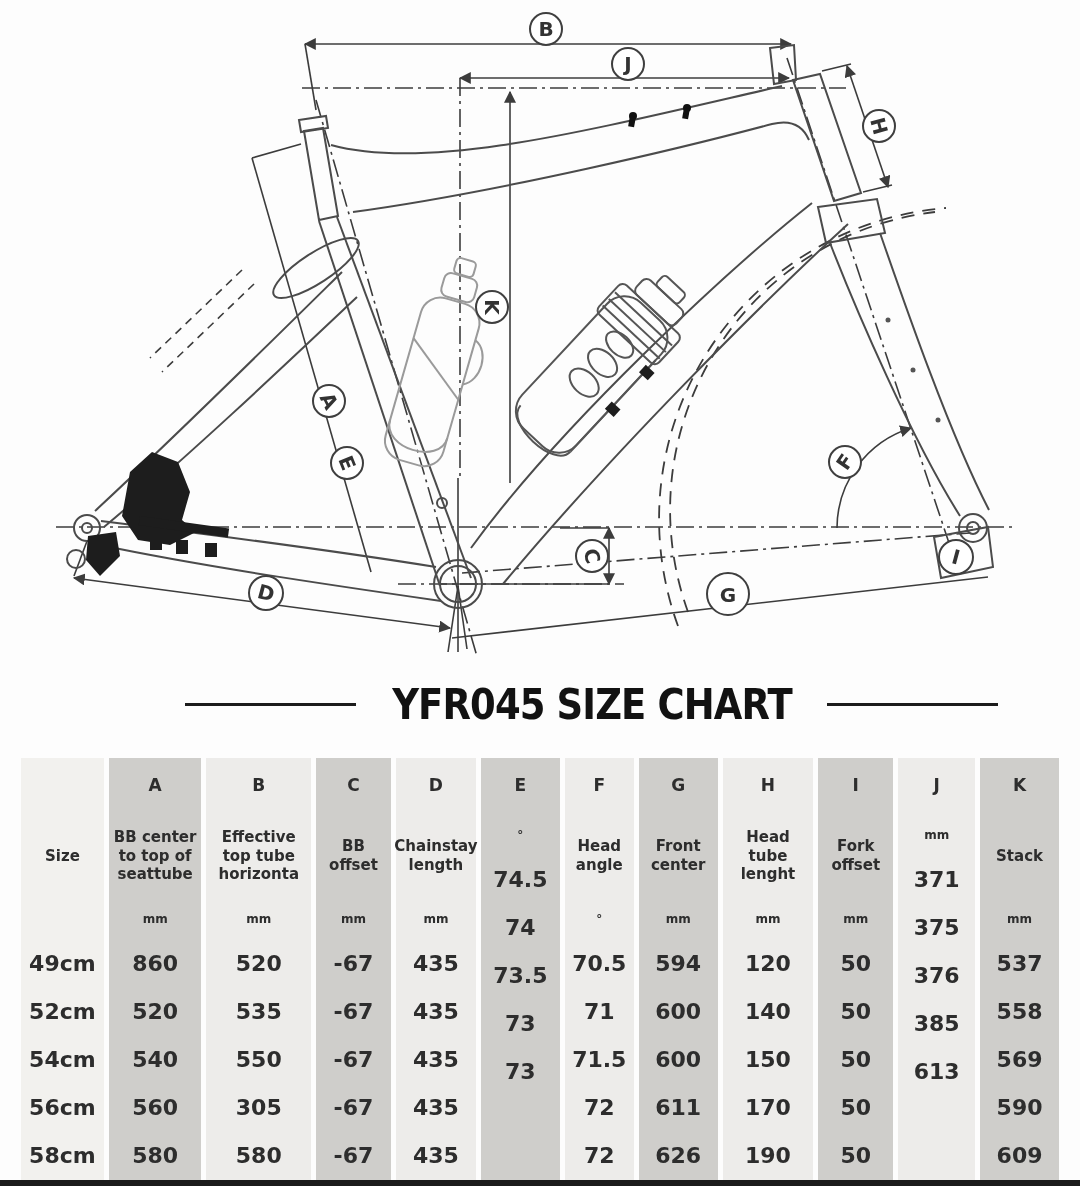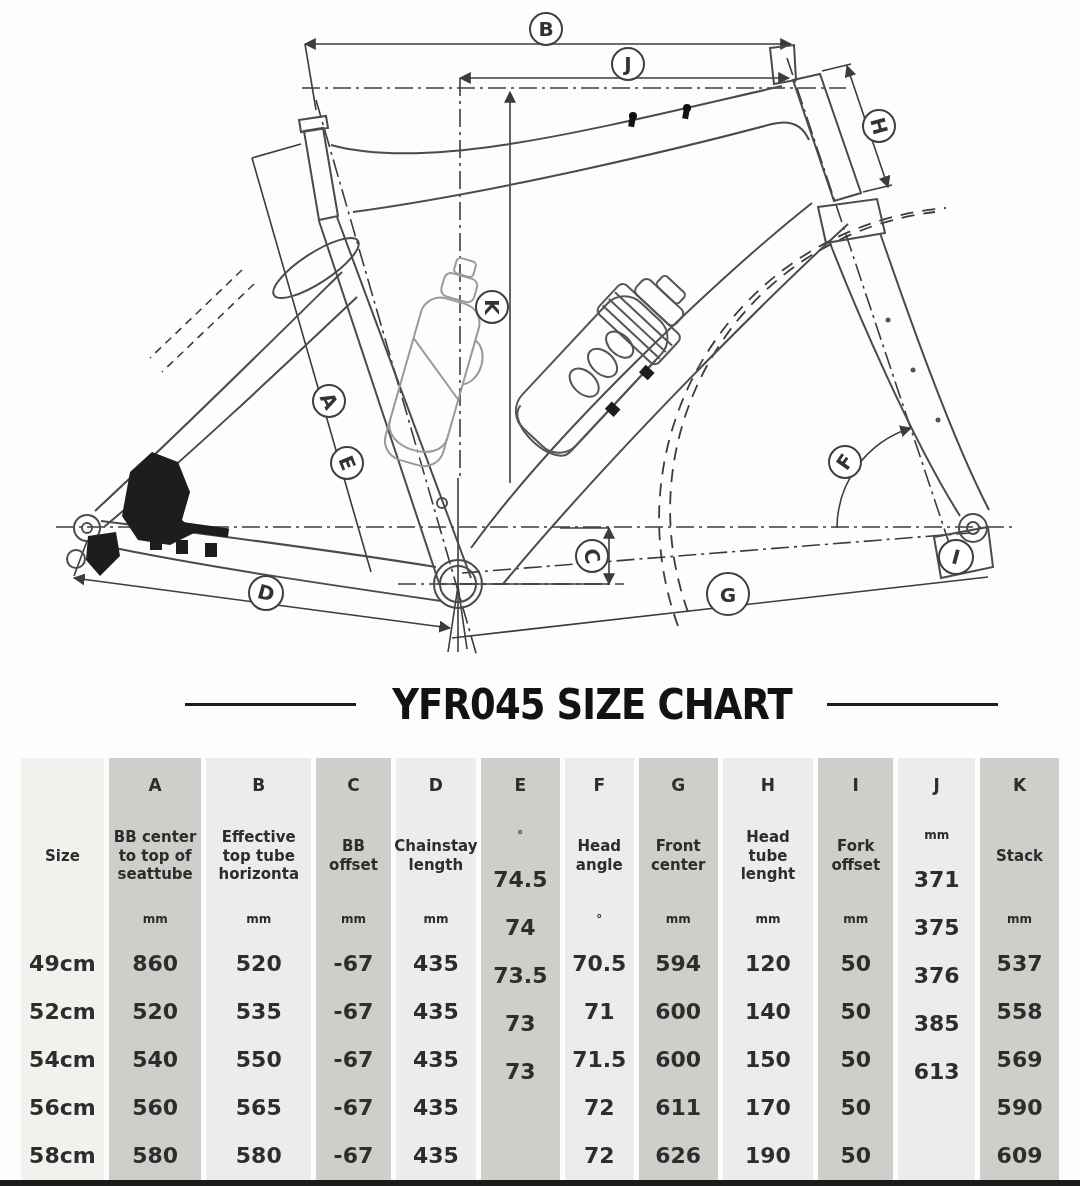--- a/index.html
+++ b/index.html
@@ -246,21 +246,21 @@
         <div class="cell cell-value">560</div>
         <div class="cell cell-value">580</div>
       </div>
       <div class="col col-light" style="width: 106px;">
         <div class="cell cell-letter">B</div>
         <div class="cell cell-name">Effective top tube horizonta</div>
         <div class="cell cell-unit">mm</div>
         <div class="cell cell-value">520</div>
         <div class="cell cell-value">535</div>
         <div class="cell cell-value">550</div>
-        <div class="cell cell-value">565</div>
+        <div class="cell cell-value">305</div>
         <div class="cell cell-value">580</div>
       </div>
       <div class="col col-dark" style="width: 76px;">
         <div class="cell cell-letter">C</div>
         <div class="cell cell-name">BB offset</div>
         <div class="cell cell-unit">mm</div>
         <div class="cell cell-value">-67</div>
         <div class="cell cell-value">-67</div>
         <div class="cell cell-value">-67</div>
         <div class="cell cell-value">-67</div>

